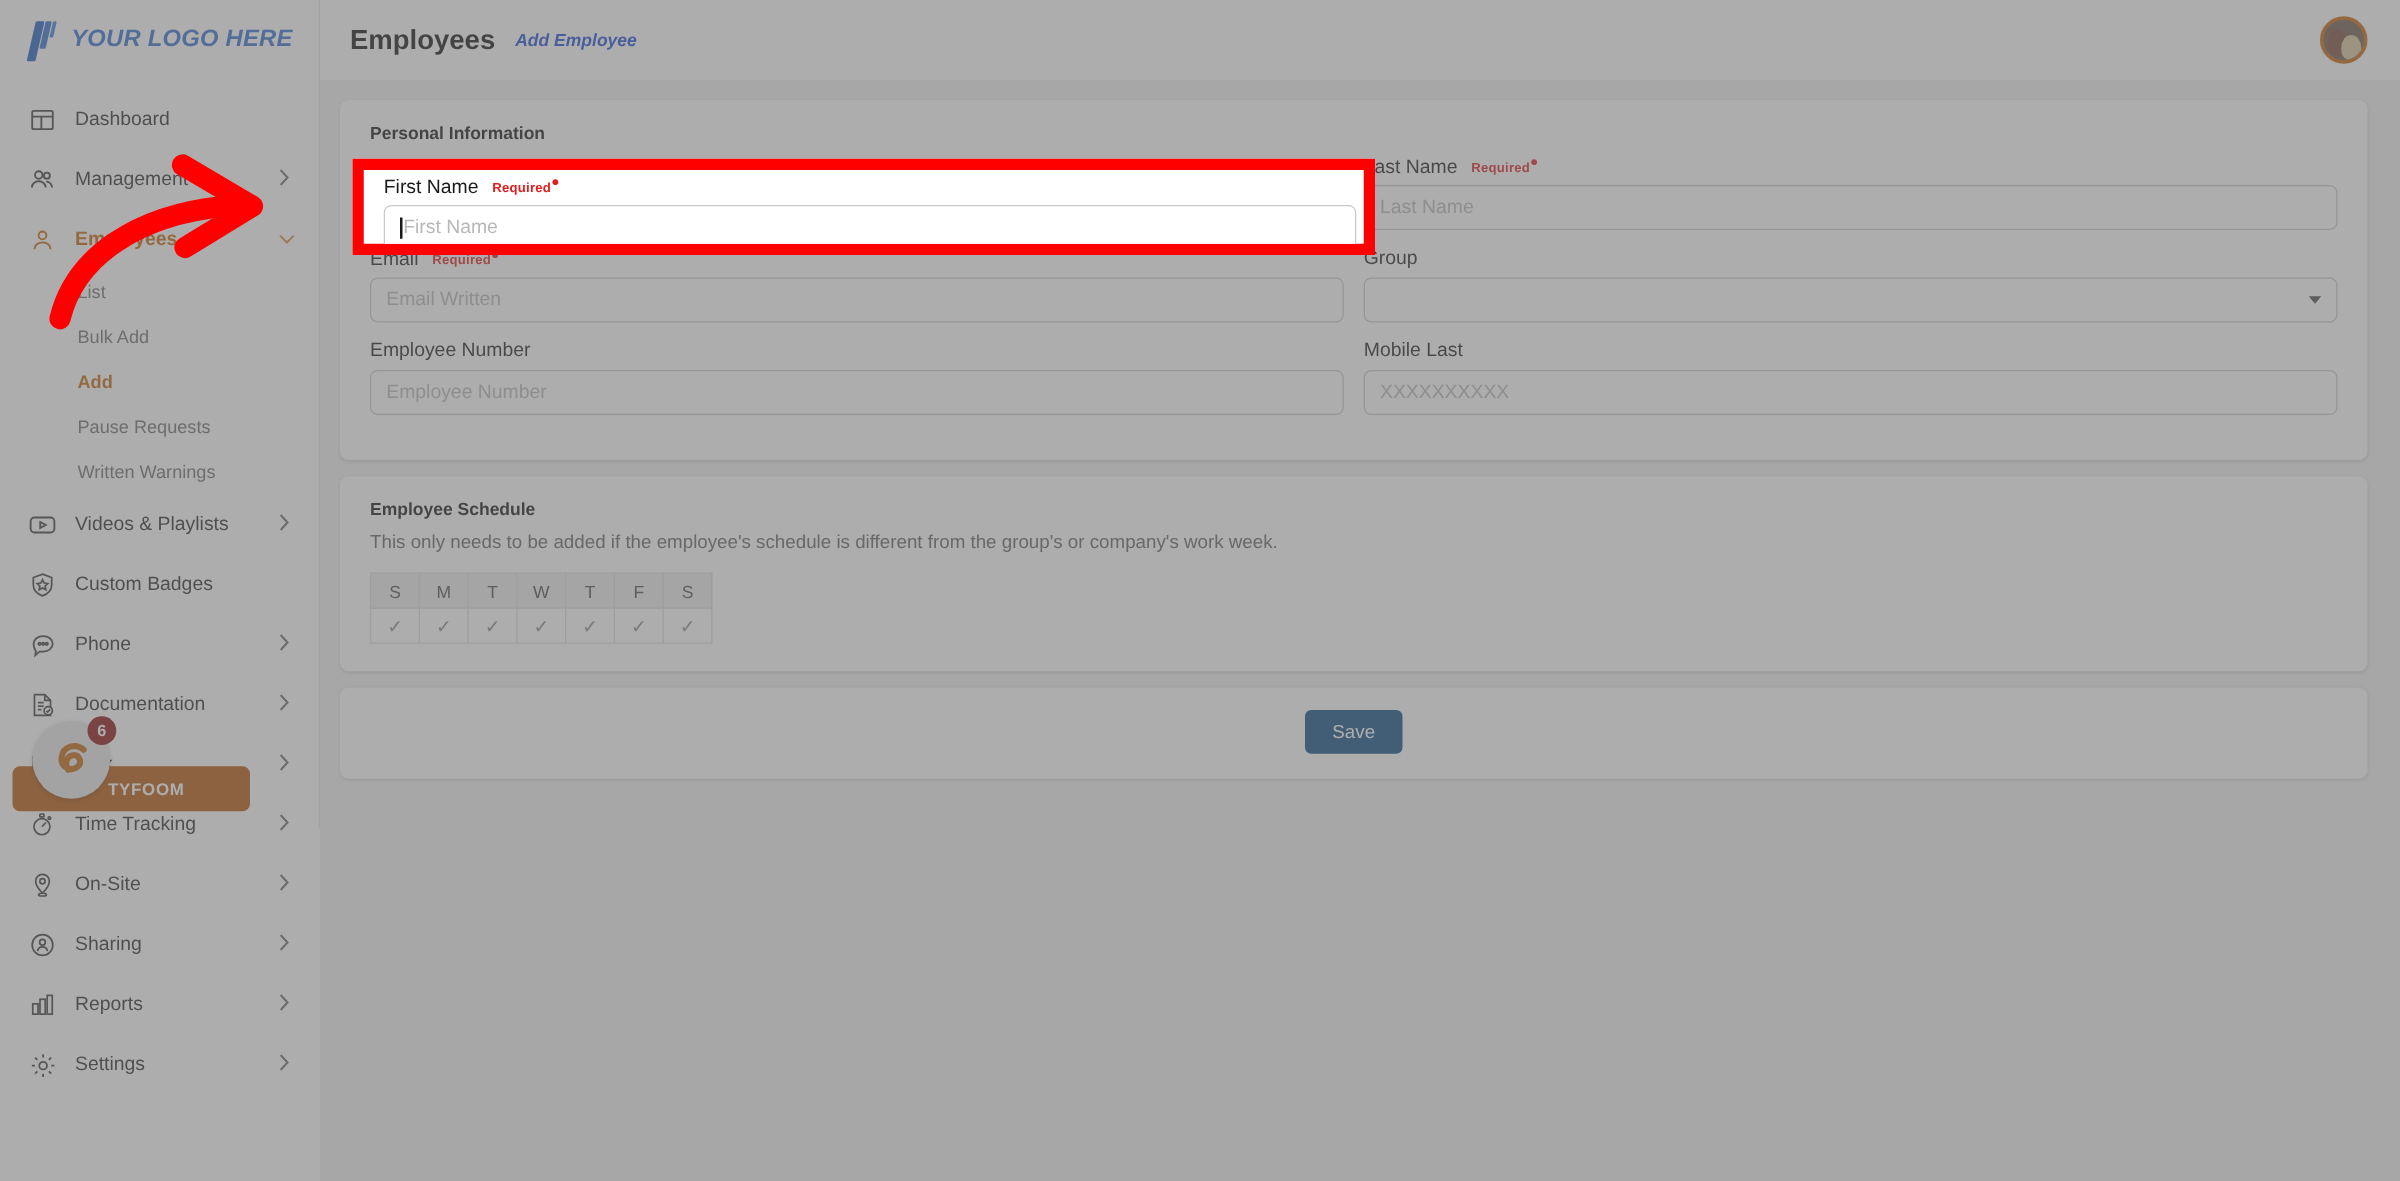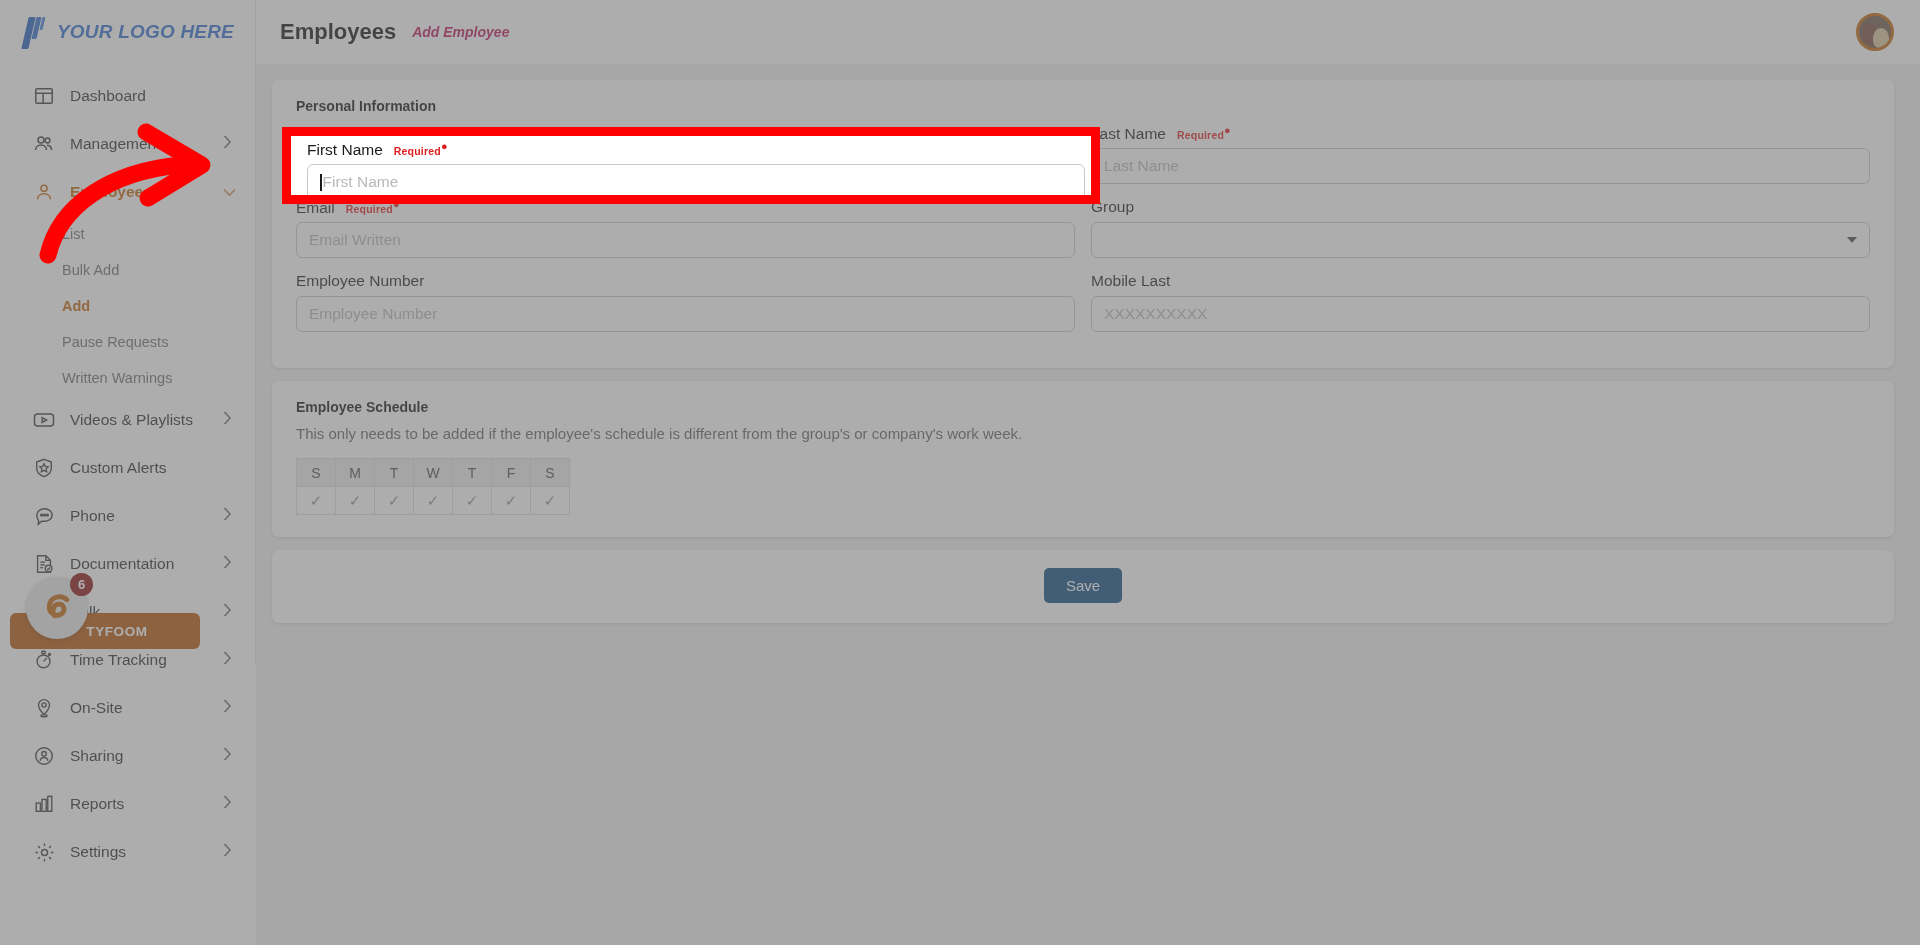--- a/index.html
+++ b/index.html
@@ -38,21 +38,21 @@
   .logo-mark i:nth-child(3) { left: 19px; top: 2px;  width: 3px; height: 13px; background:#3f80e0; }
   .logo-text {
     font-size: 19px; font-weight: bold; font-style: italic;
     color: #2f6fd0; letter-spacing: .2px; white-space: nowrap;
   }
 
   .nav { padding-top: 8px; }
   .nav-item {
     display: flex; align-items: center; gap: 14px;
     height: 48px; padding: 0 20px 0 22px;
-    color: #2b2b2b; font-size: 15.5px; cursor: pointer; position: relative; margin-left: 10px;
+    color: #2b2b2b; font-size: 15.5px; cursor: pointer; position: relative;
   }
   .nav-item .ico { width: 24px; height: 24px; flex: 0 0 24px;
                    display:flex; align-items:center; justify-content:center; }
   .nav-item .ico svg { display:block; }
   .nav-item .lbl { flex: 1 1 auto; white-space: nowrap; }
   .nav-item .chev { width: 12px; flex: 0 0 12px; opacity:.75; }
   .nav-item.active { color: #c2650a; font-weight: bold; }
   .nav-item.active .ico svg { stroke: #c2650a; }
 
   .subnav { padding-left: 0; }
@@ -87,21 +87,21 @@
     display: flex; align-items: center; justify-content: center;
   }
 
   
   #main { flex: 1 1 auto; height: 945px; background: #f1f1f1; position: relative; }
   #topbar {
     height: 64px; background: #ffffff; display: flex; align-items: center;
     padding: 0 26px 0 24px; gap: 16px;
   }
   #page-title { font-size: 22px; font-weight: bold; color: #111; }
-  #breadcrumb { font-size: 14px; font-style: italic; font-weight: bold; color: #be185d; }
+  #breadcrumb { font-size: 14px; font-style: italic; font-weight: bold; color: #1d4ed8; }
   #topbar-spacer { flex: 1 1 auto; }
   #avatar {
     width: 38px; height: 38px; border-radius: 50%;
     border: 3px solid #c2650a; overflow: hidden; position: relative;
     background: #6f5a4c; cursor: pointer;
   }
   #avatar .f1 { position:absolute; left:3px;  top:7px;  width:15px; height:22px;
                 border-radius:50% 50% 40% 40%; background:#7b4a3c; }
   #avatar .f2 { position:absolute; left:14px; top:12px; width:16px; height:20px;
                 border-radius:50% 50% 40% 40%; background:#d9c39a; }
@@ -274,21 +274,21 @@
           </span>
         </div>
 
         <div class="nav-item">
           <span class="ico">
             <svg width="22" height="22" viewBox="0 0 24 24" fill="none" stroke="#3a3a3a" stroke-width="1.5">
               <path d="M12 2.5 L20 5.5 V12 c0 5-4 8-8 9.5 C8 20 4 17 4 12 V5.5 Z"></path>
               <path d="M12 7.4 l1.4 2.9 3.2.4 -2.3 2.2 .6 3.1 -2.9-1.5 -2.9 1.5 .6-3.1 -2.3-2.2 3.2-.4 Z"></path>
             </svg>
           </span>
-          <span class="lbl">Custom Alerts</span>
+          <span class="lbl">Custom Badges</span>
         </div>
 
         <div class="nav-item">
           <span class="ico">
             <svg width="23" height="23" viewBox="0 0 24 24" fill="none" stroke="#3a3a3a" stroke-width="1.5">
               <path d="M4 10.5c0-3.6 3.6-6.5 8-6.5s8 2.9 8 6.5 -3.6 6.5-8 6.5H9l-3.5 3 .4-3.4C5 15.4 4 13.1 4 10.5Z"></path>
               <circle cx="9" cy="10.5" r="1"></circle>
                 <circle cx="12" cy="10.5" r="1"></circle>
                 <circle cx="15" cy="10.5" r="1"></circle>
             </svg>

